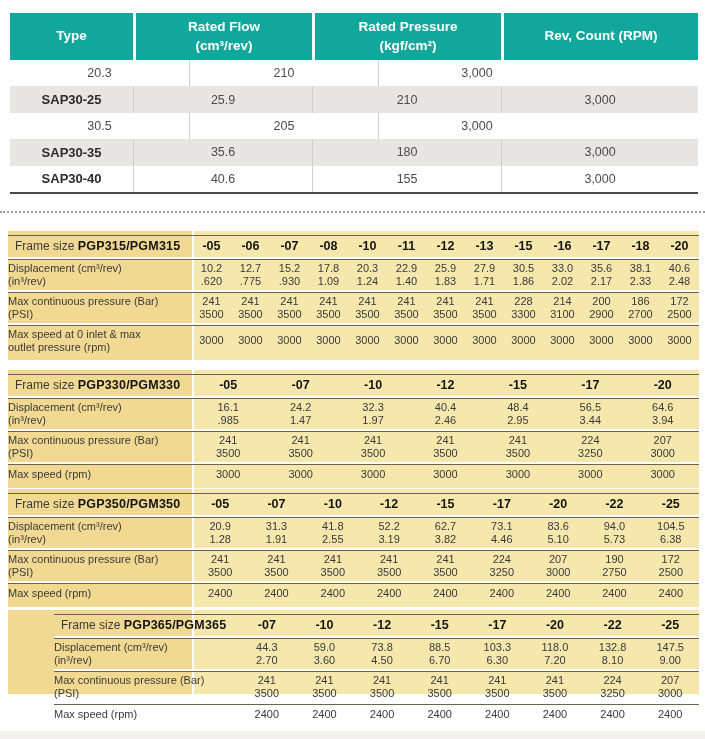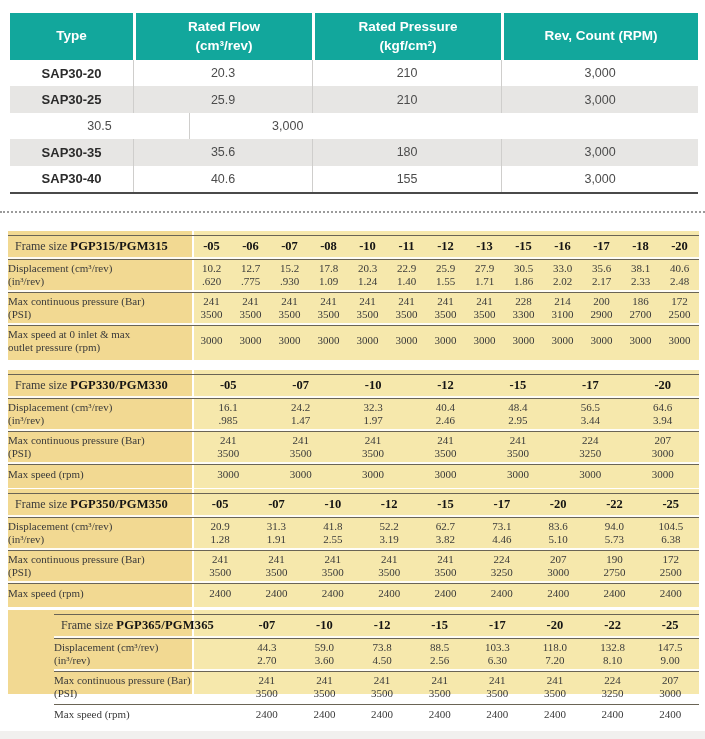--- a/index.html
+++ b/index.html
@@ -40,21 +40,21 @@
     position:absolute;left:8px;width:691px;box-sizing:border-box;
     background:linear-gradient(to right,
       var(--ylabel) 0 184px,
       rgba(255,255,255,0.75) 184px 186px,
       var(--ydata) 186px 100%);
     font-size:11px;color:#3a3a3a;
   }
   .ft-topstrip{height:4px;}
   .ft-line{height:1px;background:var(--sepdark);}
   .ft-sep{height:3px;background:linear-gradient(to bottom, rgba(255,255,255,0.9) 0 2px, var(--sepdark) 2px 3px);}
-  .ft-row{display:flex;align-items:center;font-family:Liberation Serif, serif;}
+  .ft-row{display:flex;align-items:center;}
   .ft-head{height:21px;}
   .ft-tall{height:30px;}
   .ft-short{height:19px;}
   .ft-label{
     width:184px;box-sizing:border-box;flex:none;
     padding-right:8px;line-height:13.5px;
   }
   .ft-label div:empty{display:none;}
   .ft-framesize{text-align:left;padding-left:7px;font-size:12px;}
   .ft-framesize b{font-size:12.5px;color:#141414;letter-spacing:.2px;}
@@ -87,33 +87,33 @@
         <div>Rated Pressure</div>
         <div>(kgf/cm²)</div>
       </div>
       <div class="sap-hcell w3">
         <div>Rev, Count (RPM)</div>
 
       </div>
     </div>
     <div class="sap-body" id="sap-body">
         <div class="sap-row">
-          <div class="sap-cell w0 type">SAP30-20</div>
           <div class="sap-cell w1">20.3</div>
           <div class="sap-cell w2">210</div>
           <div class="sap-cell w3">3,000</div>
         </div>
         <div class="sap-row alt">
           <div class="sap-cell w0 type">SAP30-25</div>
           <div class="sap-cell w1">25.9</div>
           <div class="sap-cell w2">210</div>
           <div class="sap-cell w3">3,000</div>
         </div>
         <div class="sap-row">
           <div class="sap-cell w1">30.5</div>
+          <div class="sap-cell w2">205</div>
           <div class="sap-cell w3">3,000</div>
         </div>
         <div class="sap-row alt">
           <div class="sap-cell w0 type">SAP30-35</div>
           <div class="sap-cell w1">35.6</div>
           <div class="sap-cell w2">180</div>
           <div class="sap-cell w3">3,000</div>
         </div>
         <div class="sap-row">
           <div class="sap-cell w0 type">SAP30-40</div>
@@ -199,21 +199,21 @@
           <div class="col-cell">
             <div>20.3</div>
             <div>1.24</div>
           </div>
           <div class="col-cell">
             <div>22.9</div>
             <div>1.40</div>
           </div>
           <div class="col-cell">
             <div>25.9</div>
-            <div>1.55</div>
+            <div>1.83</div>
           </div>
           <div class="col-cell">
             <div>27.9</div>
             <div>1.71</div>
           </div>
           <div class="col-cell">
             <div>30.5</div>
             <div>1.86</div>
           </div>
           <div class="col-cell">
@@ -687,21 +687,21 @@
           <div class="col-cell">
             <div>59.0</div>
             <div>3.60</div>
           </div>
           <div class="col-cell">
             <div>73.8</div>
             <div>4.50</div>
           </div>
           <div class="col-cell">
             <div>88.5</div>
-            <div>2.56</div>
+            <div>6.70</div>
           </div>
           <div class="col-cell">
             <div>103.3</div>
             <div>6.30</div>
           </div>
           <div class="col-cell">
             <div>118.0</div>
             <div>7.20</div>
           </div>
           <div class="col-cell">

